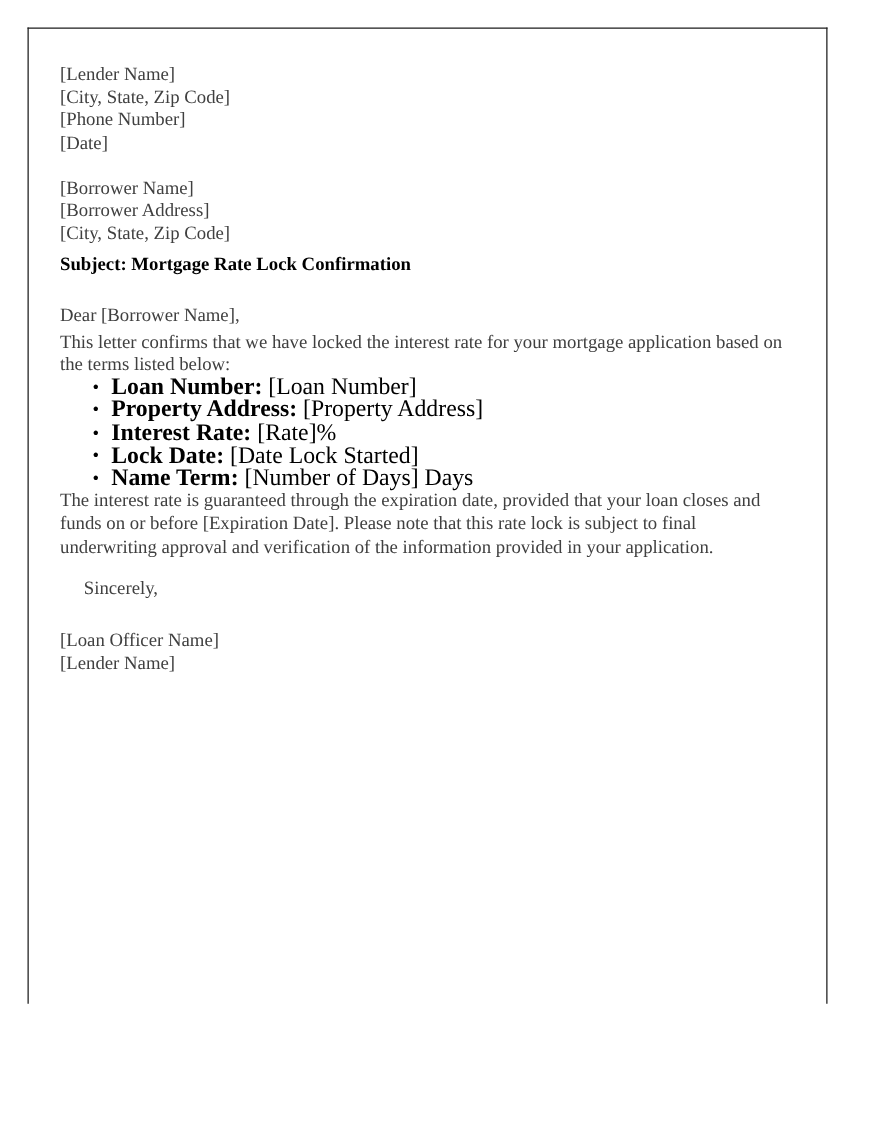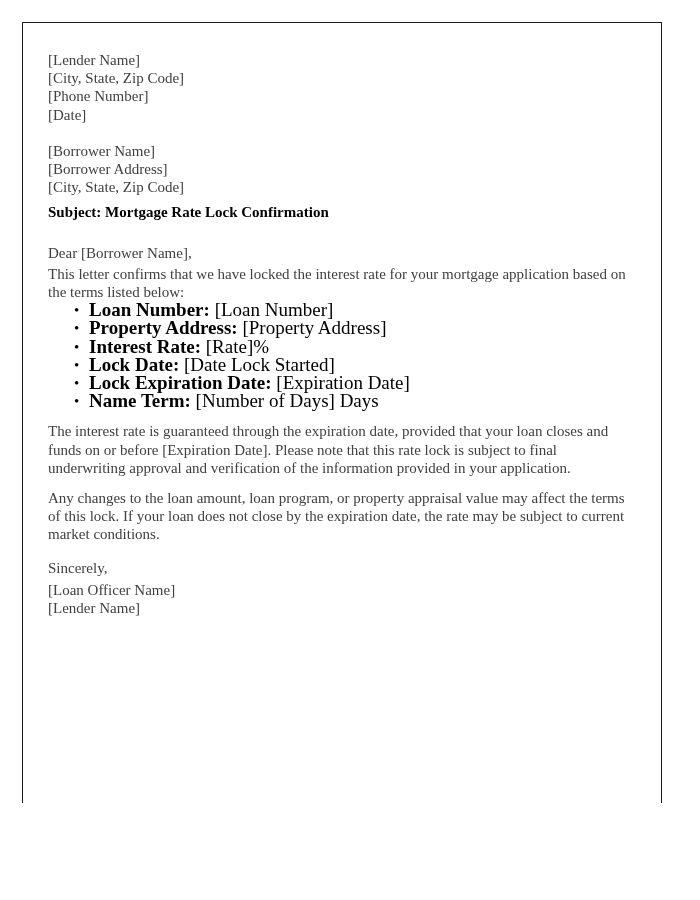--- a/index.html
+++ b/index.html
@@ -49,23 +49,23 @@
     margin: 0;
   }
 
   
   .gap-date     { }
   .gap-borrower { margin-top: 18px; }
   .gap-subject  { margin-top: 7px; }
   .gap-salut    { margin-top: 22px; }
   .gap-intro    { margin-top: 3px; }
   .gap-list     { margin-top: 13px; }
-  .gap-para     { margin-top: 12px; }
-  .gap-sincerely{ margin-top: 15px; }
-  .gap-sign     { margin-top: 4px; }
+  .gap-para     { margin-top: 0; }
+  .gap-sincerely{ margin-top: 15px; margin-left: 19px; }
+  .gap-sign     { margin-top: 24px; }
 
   .subject {
     font-weight: bold;
     font-size: 15px;
     line-height: 18.2px;
   }
 
   .para {
     text-align: left;
   }
@@ -135,32 +135,27 @@
       </li>
       <li>
         <span class="term-label">Interest Rate:</span>
         <span class="term-value">[Rate]%</span>
       </li>
       <li>
         <span class="term-label">Lock Date:</span>
         <span class="term-value">[Date Lock Started]</span>
       </li>
       <li>
-        <span class="term-label">Lock Expiration Date:</span>
-        <span class="term-value">[Expiration Date]</span>
-      </li>
-      <li>
         <span class="term-label">Name Term:</span>
         <span class="term-value">[Number of Days] Days</span>
       </li>
     </ul>
 
     <div class="block gap-para para">The interest rate is guaranteed through the expiration date, provided that your loan closes and funds on or before [Expiration Date]. Please note that this rate lock is subject to final underwriting approval and verification of the information provided in your application.</div>
 
-    <div class="block gap-para para">Any changes to the loan amount, loan program, or property appraisal value may affect the terms of this lock. If your loan does not close by the expiration date, the rate may be subject to current market conditions.</div>
 
 
     <div class="block gap-sincerely line">Sincerely,</div>
 
     <div class="block gap-sign">
       <div class="line">[Loan Officer Name]</div>
       <div class="line">[Lender Name]</div>
     </div>
 
   </div>

